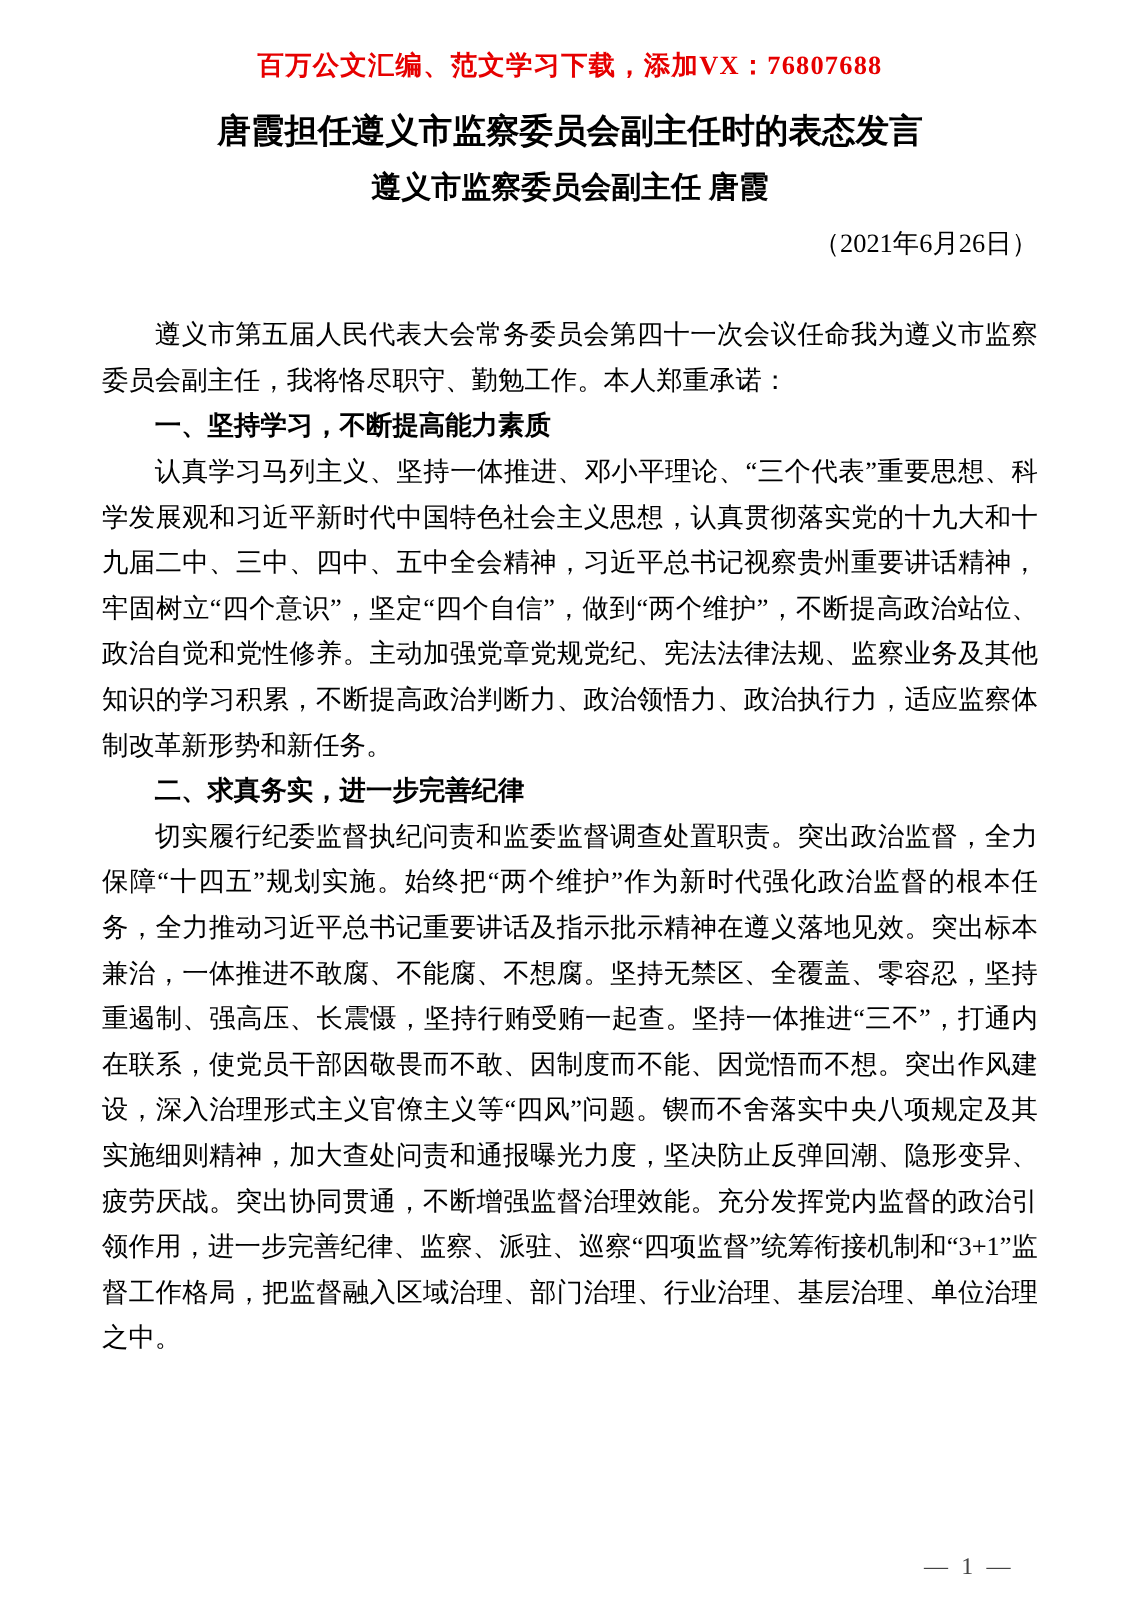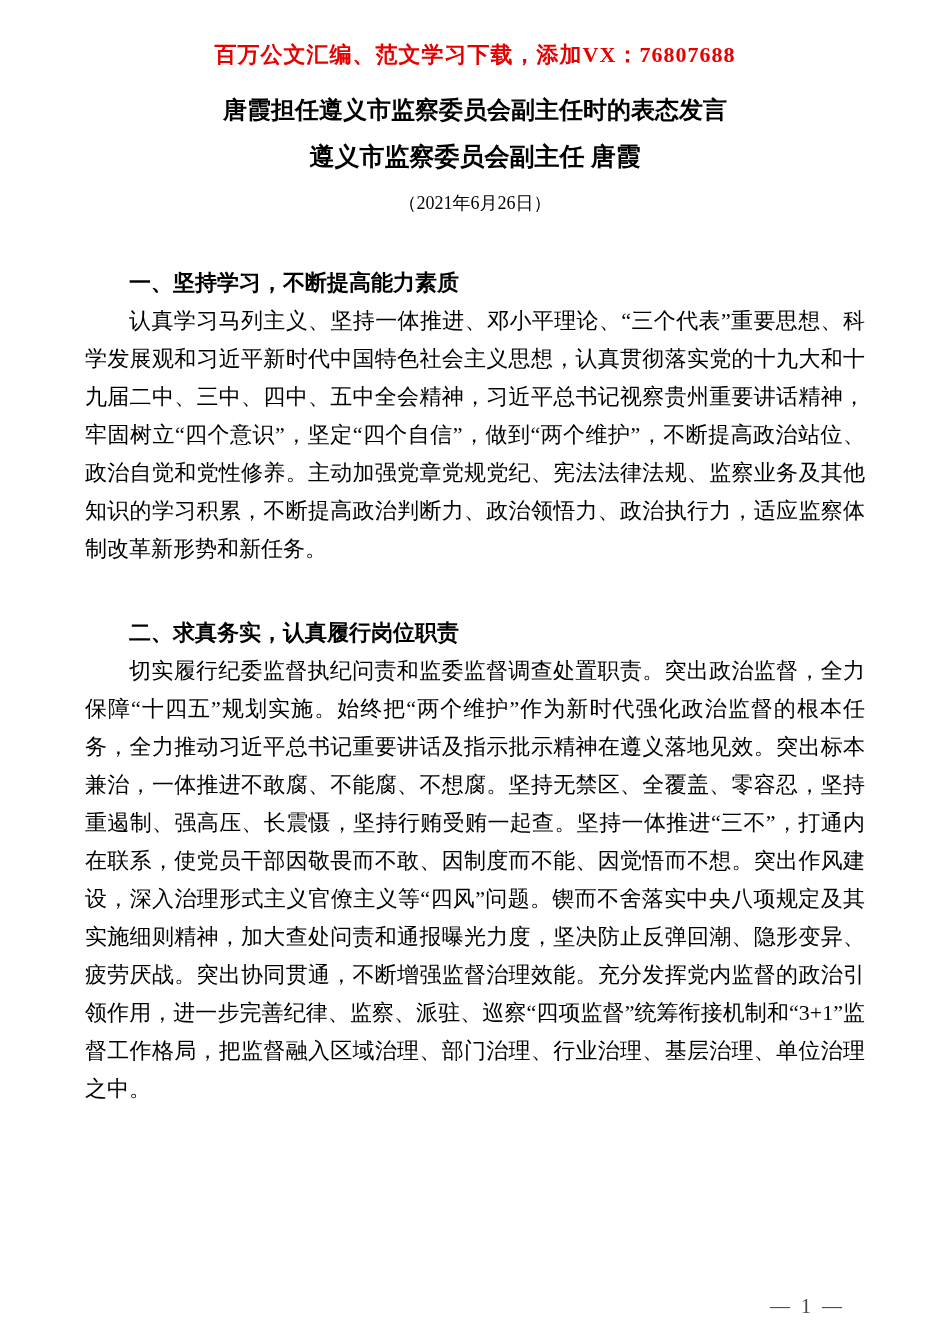--- a/index.html
+++ b/index.html
@@ -23,54 +23,53 @@
     text-align: center;
     color: #e60000;
     font-size: 22px;
     font-weight: 700;
     letter-spacing: 1px;
     line-height: 30px;
   }
   .doc-title {
     margin: 24px 0 0 0;
     text-align: center;
-    font-size: 24px;
+    font-size: 28px;
     font-weight: 700;
     line-height: 32px;
   }
   .doc-subtitle {
     margin-top: 16px;
     text-align: center;
     font-size: 25px;
     font-weight: 700;
     line-height: 30px;
   }
   .doc-date {
     margin-top: 16px;
-    text-align: center;
-    font-size: 18px;
+    text-align: right;
+    font-size: 22px;
     font-weight: 400;
     line-height: 30px;
   }
   .doc-body {
     margin-top: 42px;
     font-size: 22px;
     line-height: 38px;
     text-align: justify;
     text-justify: inter-ideograph;
   }
   p.para {
     margin: 0;
     padding: 0;
     text-indent: 2em;
     font-weight: 400;
   }
   p.para.heading {
     font-weight: 700;
-    margin-top: 46px;
   }
   .page-number {
     position: absolute;
     right: 105px;
     bottom: 26px;
     font-size: 20px;
     color: #444444;
     letter-spacing: 3px;
     white-space: nowrap;
   }
@@ -82,21 +81,22 @@
 
   <div class="promo">百万公文汇编、范文学习下载，添加VX：76807688</div>
 
   <h1 class="doc-title">唐霞担任遵义市监察委员会副主任时的表态发言</h1>
 
   <div class="doc-subtitle">遵义市监察委员会副主任 唐霞</div>
 
   <div class="doc-date">（2021年6月26日）</div>
 
   <div class="doc-body">
+    <p class="para">遵义市第五届人民代表大会常务委员会第四十一次会议任命我为遵义市监察委员会副主任，我将恪尽职守、勤勉工作。本人郑重承诺：</p>
     <p class="para heading">一、坚持学习，不断提高能力素质</p>
     <p class="para">认真学习马列主义、坚持一体推进、邓小平理论、“三个代表”重要思想、科学发展观和习近平新时代中国特色社会主义思想，认真贯彻落实党的十九大和十九届二中、三中、四中、五中全会精神，习近平总书记视察贵州重要讲话精神，牢固树立“四个意识”，坚定“四个自信”，做到“两个维护”，不断提高政治站位、政治自觉和党性修养。主动加强党章党规党纪、宪法法律法规、监察业务及其他知识的学习积累，不断提高政治判断力、政治领悟力、政治执行力，适应监察体制改革新形势和新任务。</p>
-    <p class="para heading">二、求真务实，认真履行岗位职责</p>
+    <p class="para heading">二、求真务实，进一步完善纪律</p>
     <p class="para">切实履行纪委监督执纪问责和监委监督调查处置职责。突出政治监督，全力保障“十四五”规划实施。始终把“两个维护”作为新时代强化政治监督的根本任务，全力推动习近平总书记重要讲话及指示批示精神在遵义落地见效。突出标本兼治，一体推进不敢腐、不能腐、不想腐。坚持无禁区、全覆盖、零容忍，坚持重遏制、强高压、长震慑，坚持行贿受贿一起查。坚持一体推进“三不”，打通内在联系，使党员干部因敬畏而不敢、因制度而不能、因觉悟而不想。突出作风建设，深入治理形式主义官僚主义等“四风”问题。锲而不舍落实中央八项规定及其实施细则精神，加大查处问责和通报曝光力度，坚决防止反弹回潮、隐形变异、疲劳厌战。突出协同贯通，不断增强监督治理效能。充分发挥党内监督的政治引领作用，进一步完善纪律、监察、派驻、巡察“四项监督”统筹衔接机制和“3+1”监督工作格局，把监督融入区域治理、部门治理、行业治理、基层治理、单位治理之中。</p>
   </div>
 
   <div class="page-number">— 1 —</div>
 
 </div>
 
 </body></html>

